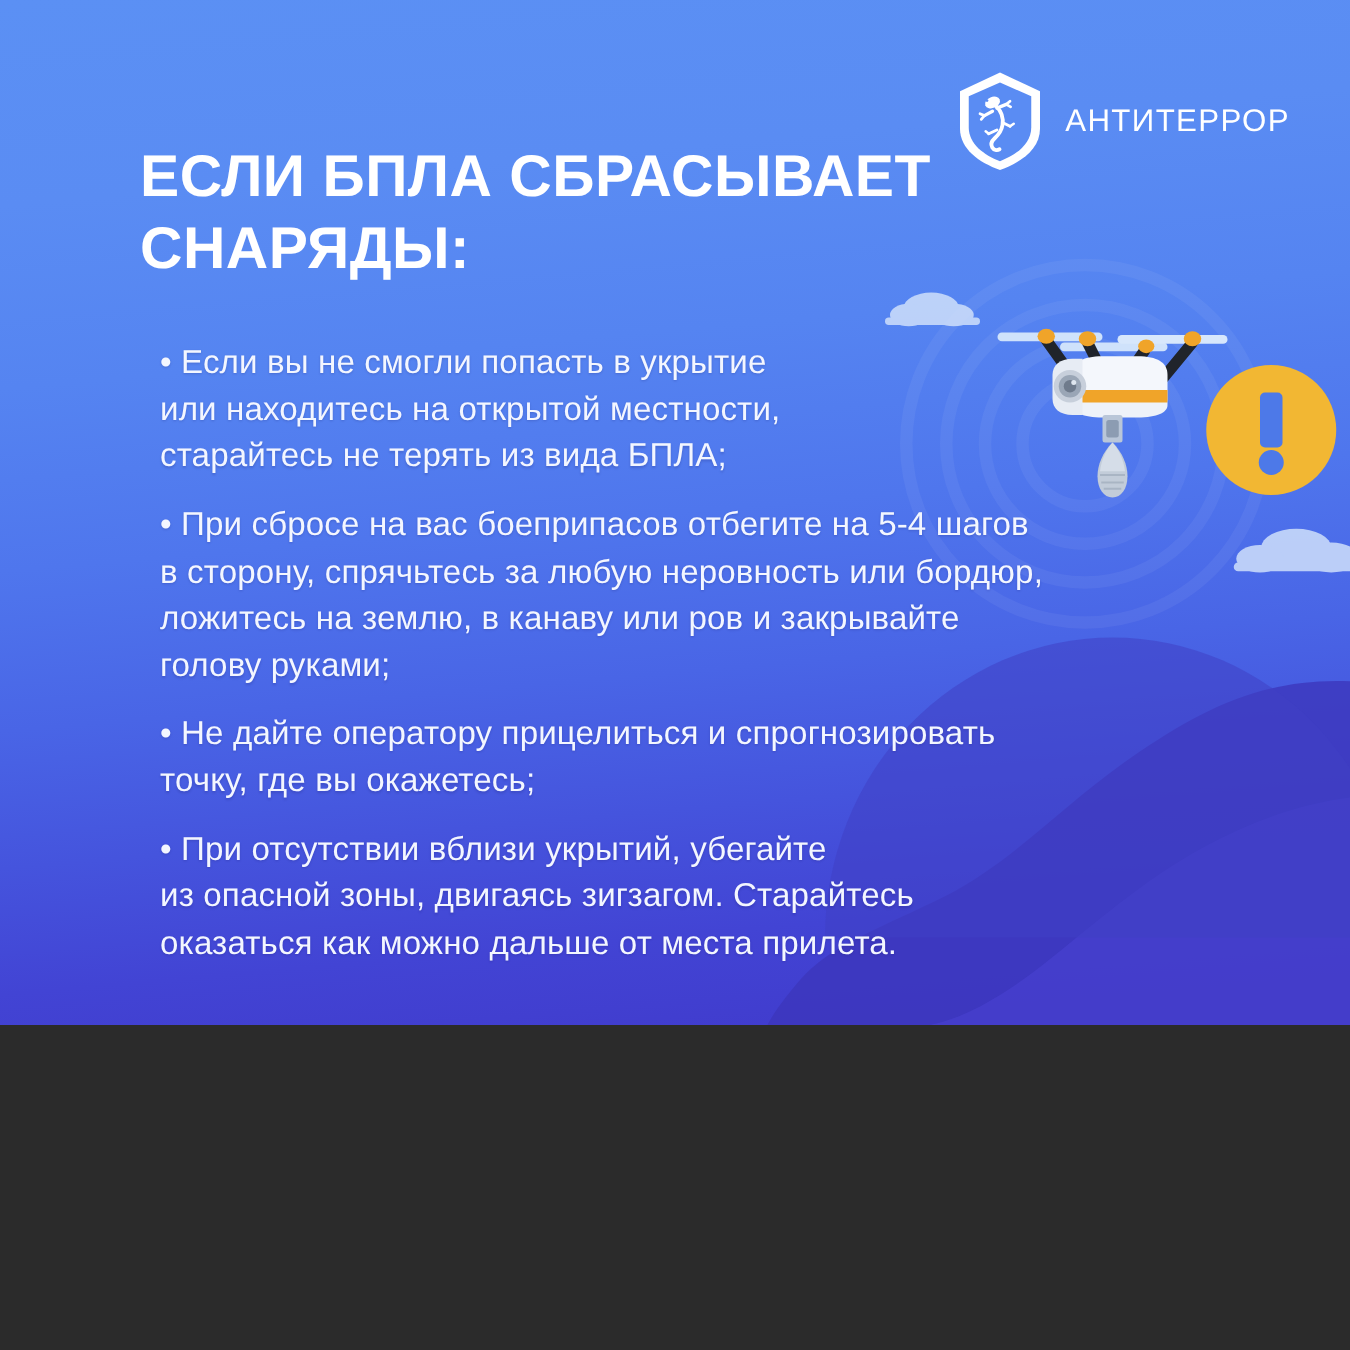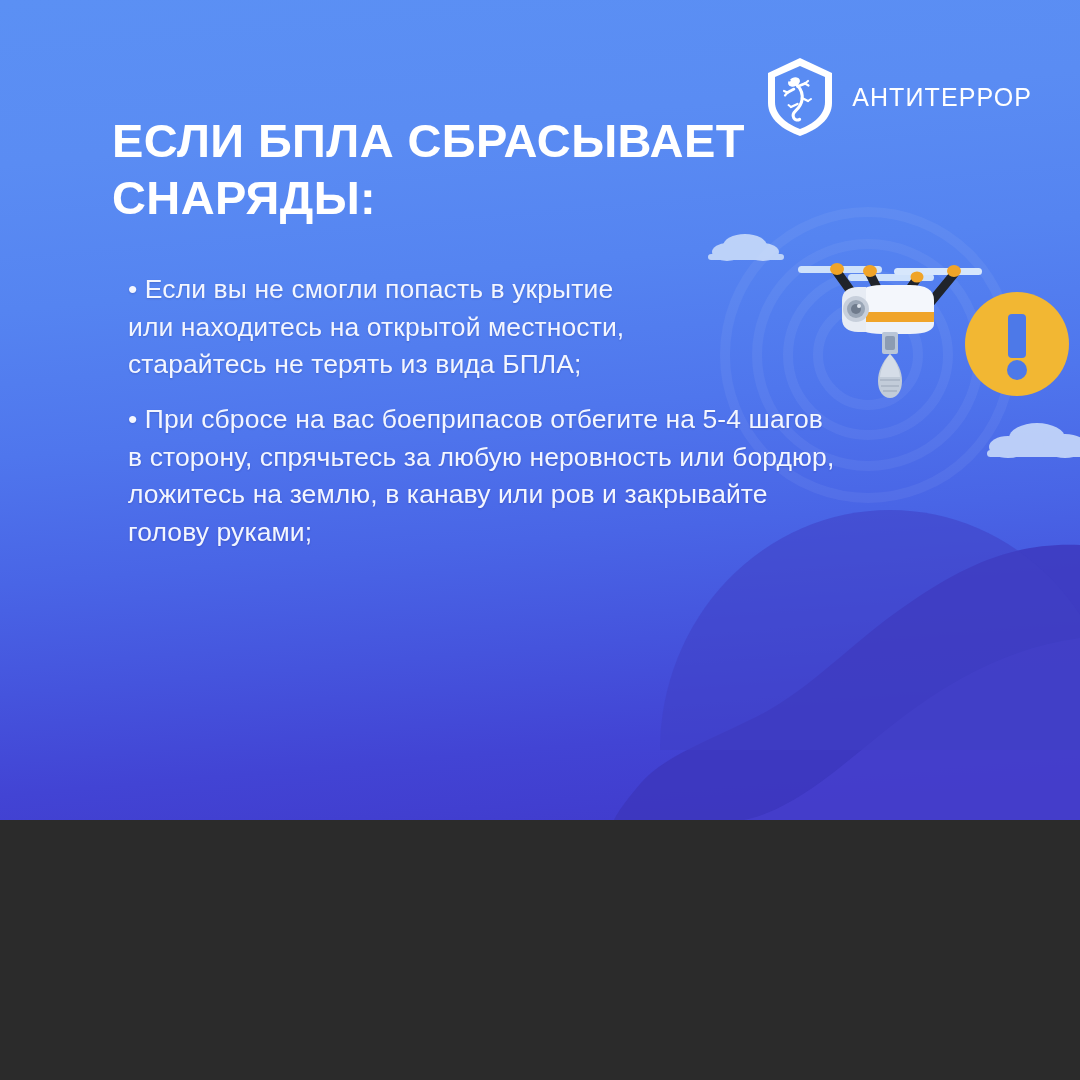--- a/index.html
+++ b/index.html
@@ -209,20 +209,25 @@
   <h1 class="title">ЕСЛИ БПЛА СБРАСЫВАЕТ СНАРЯДЫ:</h1>
 
   <ul class="bullets">
     <li class="bullet">• Если вы не смогли попасть в укрытие
 или находитесь на открытой местности,
 старайтесь не терять из вида БПЛА;</li>
     <li class="bullet">• При сбросе на вас боеприпасов отбегите на 5-4 шагов
 в сторону, спрячьтесь за любую неровность или бордюр,
 ложитесь на землю, в канаву или ров и закрывайте
 голову руками;</li>
+    <li class="bullet">• Не дайте оператору прицелиться и спрогнозировать
+точку, где вы окажетесь;</li>
+    <li class="bullet">• При отсутствии вблизи укрытий, убегайте
+из опасной зоны, двигаясь зигзагом. Старайтесь
+оказаться как можно дальше от места прилета.</li>
   </ul>
 
   <div class="drone">
     <svg viewBox="0 0 200 175" width="200" height="175">
 
       <g>
         <rect x="8" y="28" width="84" height="7" rx="3.5" fill="#cfe2fb"></rect>
         <rect x="58" y="36" width="86" height="7" rx="3.5" fill="#cfe2fb"></rect>
         <rect x="104" y="30" width="88" height="7" rx="3.5" fill="#d7e7fc"></rect>
       </g>

